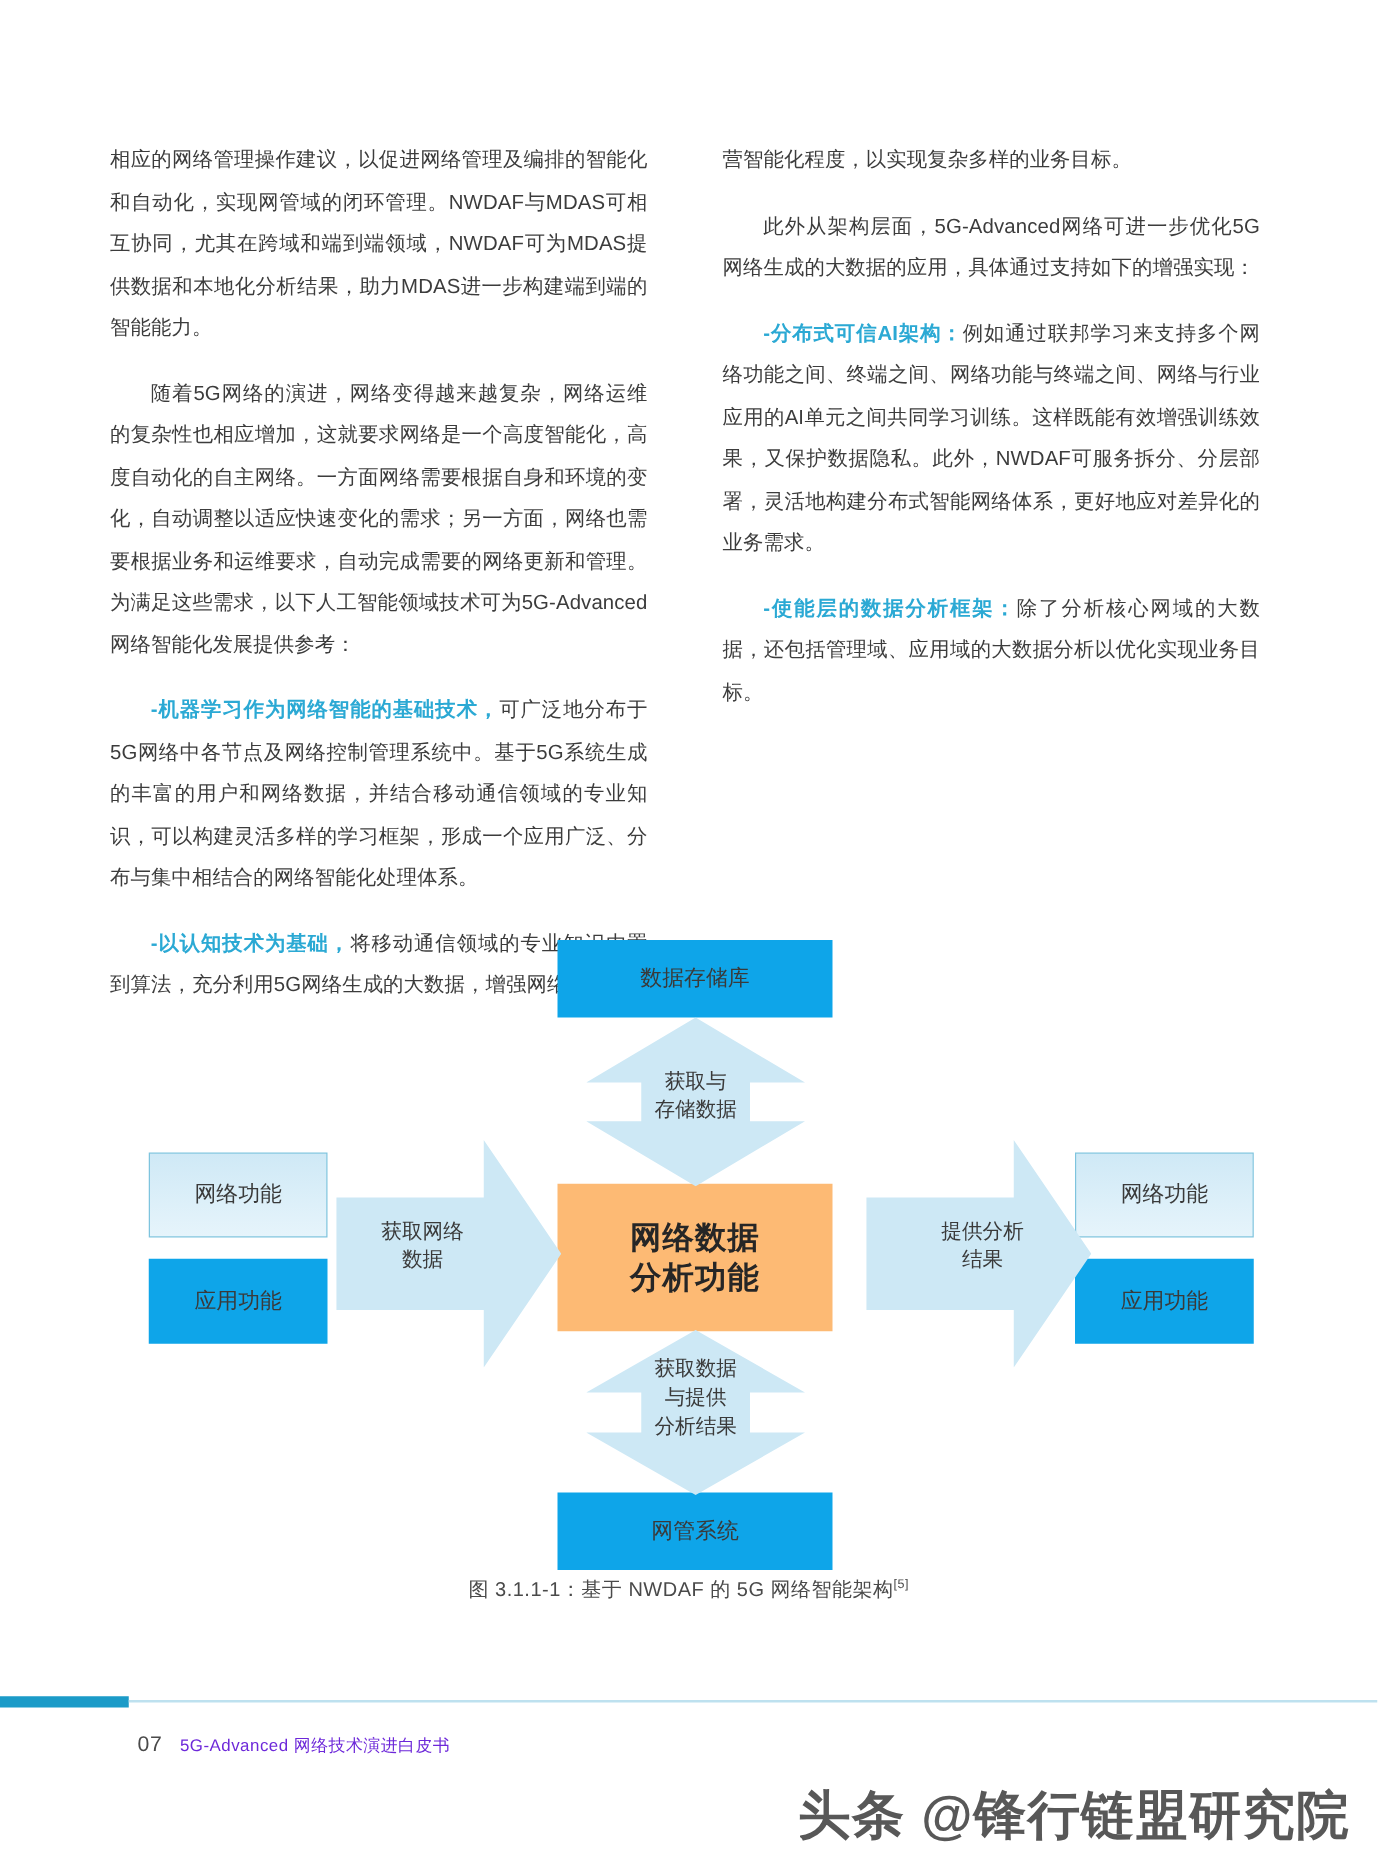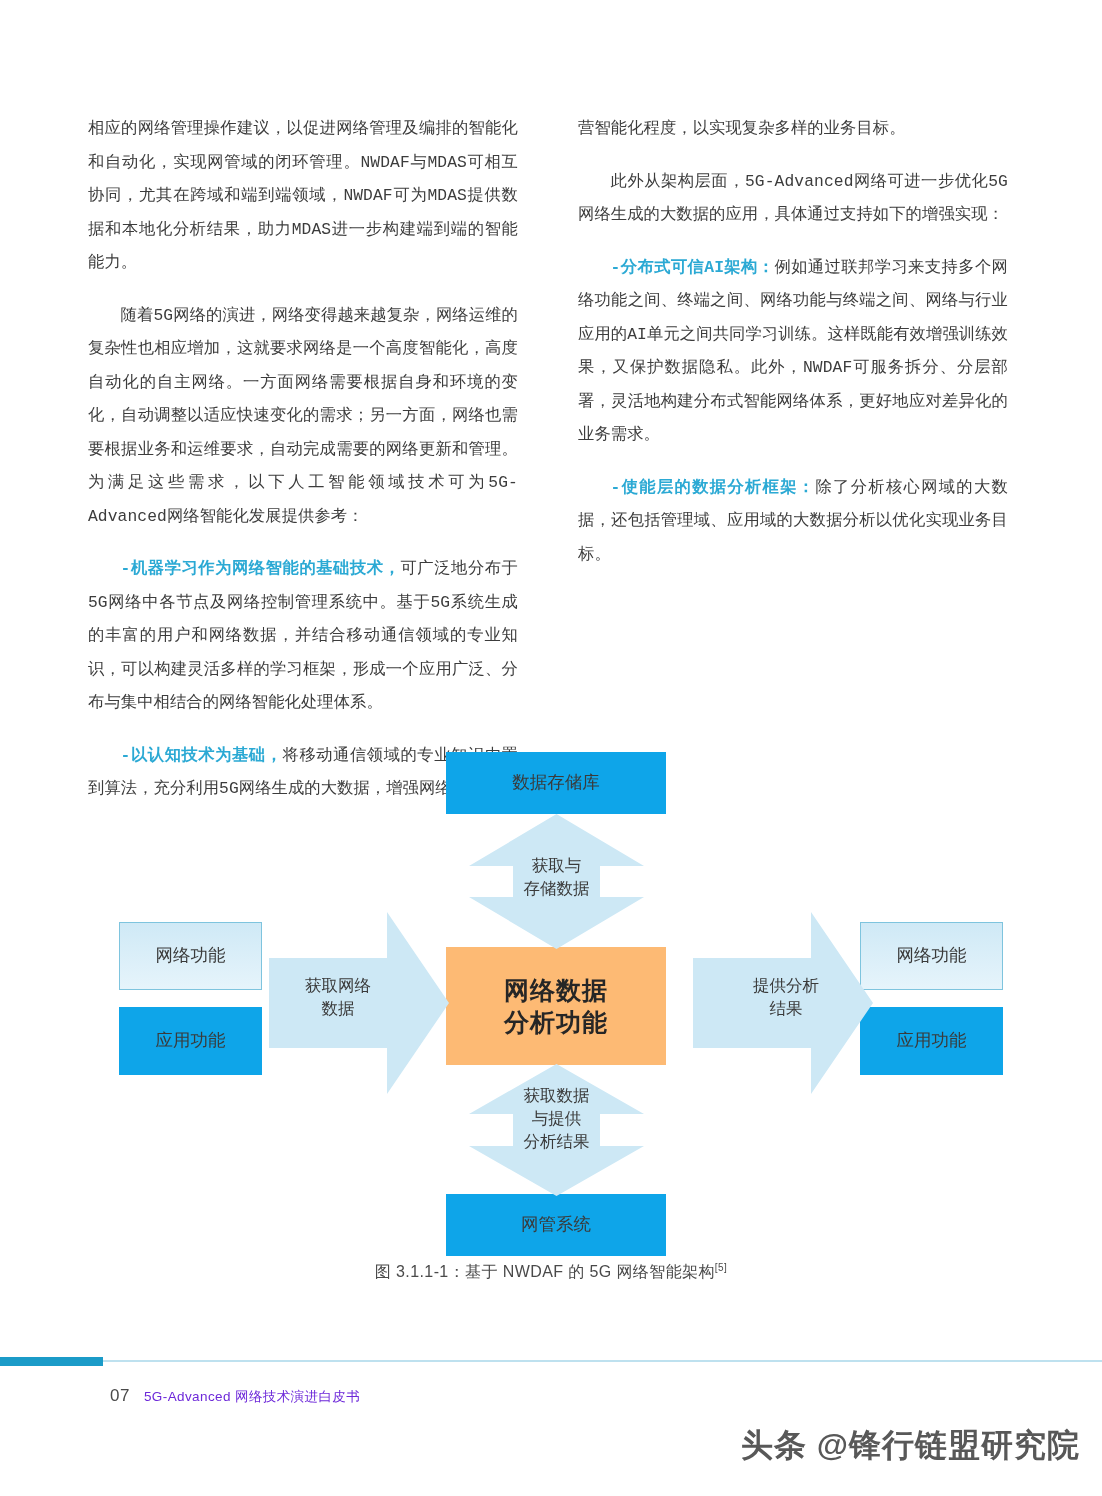--- a/index.html
+++ b/index.html
@@ -25,21 +25,20 @@
   
   .columns {
     position: absolute;
     left: 0;
     top: 112px;
     width: 1102px;
     display: flex;
     gap: 60px;
     padding: 0 88px;
     box-sizing: border-box;
-    font-family: Liberation Mono, monospace;
   }
   .col {
     width: 430px;
     flex: 0 0 430px;
   }
 
   p.para {
     margin: 0 0 19px 0;
     font-size: 16.3px;
     line-height: 33.5px;
@@ -192,21 +191,21 @@
     font-size: 13.5px;
     color: #6d28d9;
     letter-spacing: 0.4px;
   }
 
   
   .watermark {
     position: absolute;
     right: 22px;
     top: 1424px;
-    font-size: 32px;
+    font-size: 42px;
     font-weight: bold;
     color: #4a4a4a;
     letter-spacing: 1px;
     opacity: 0.92;
     white-space: nowrap;
   }
 </style>
 </head>
 <body>
 

